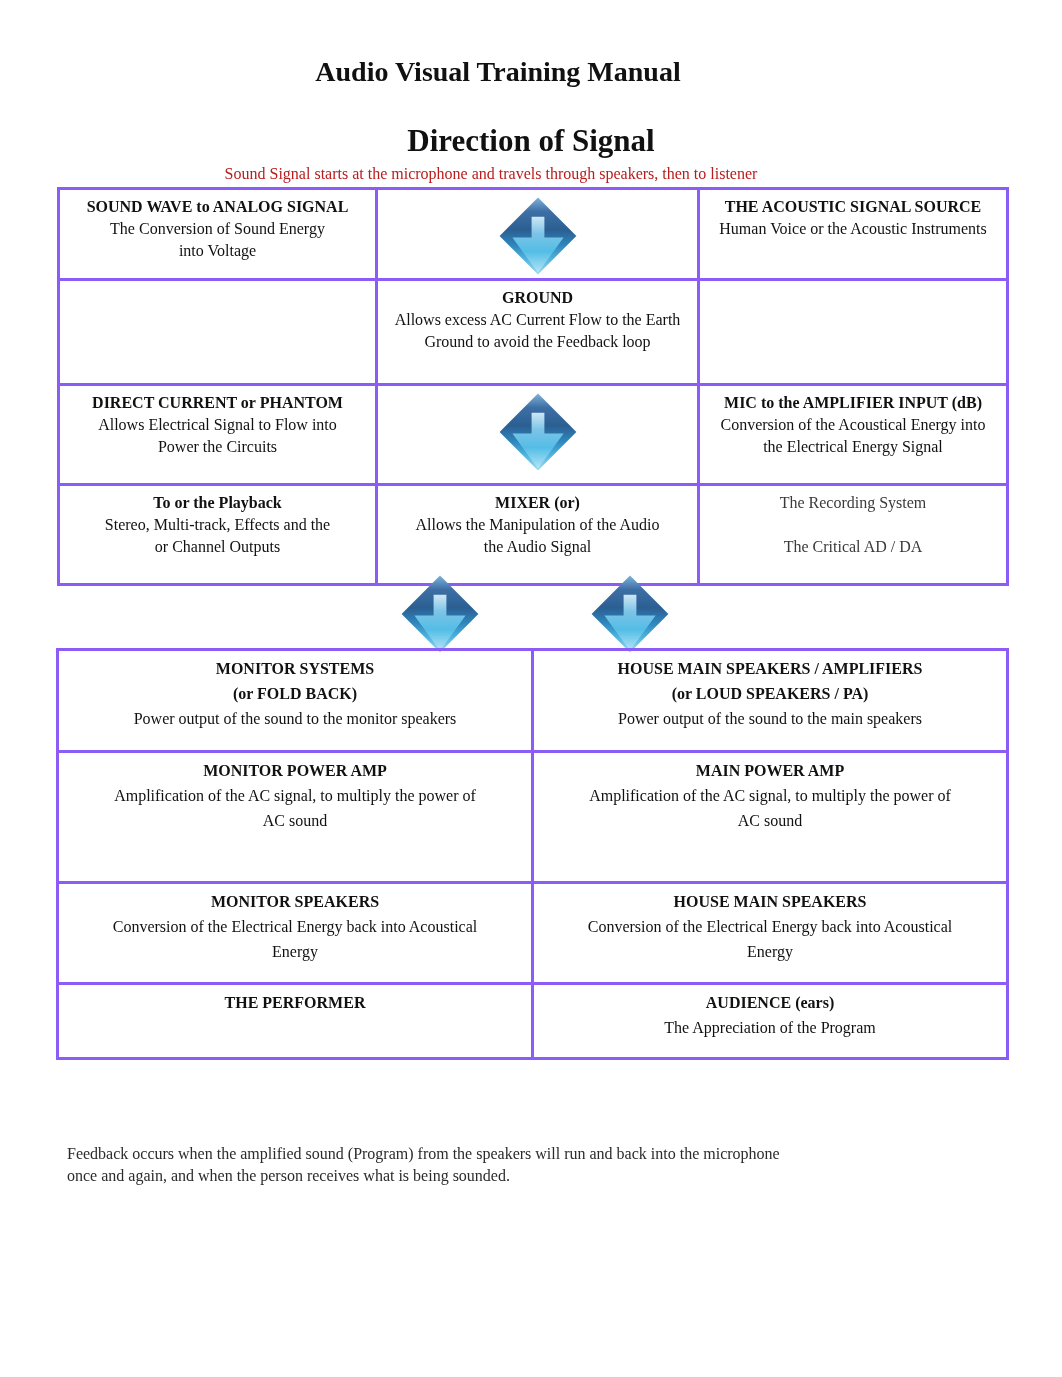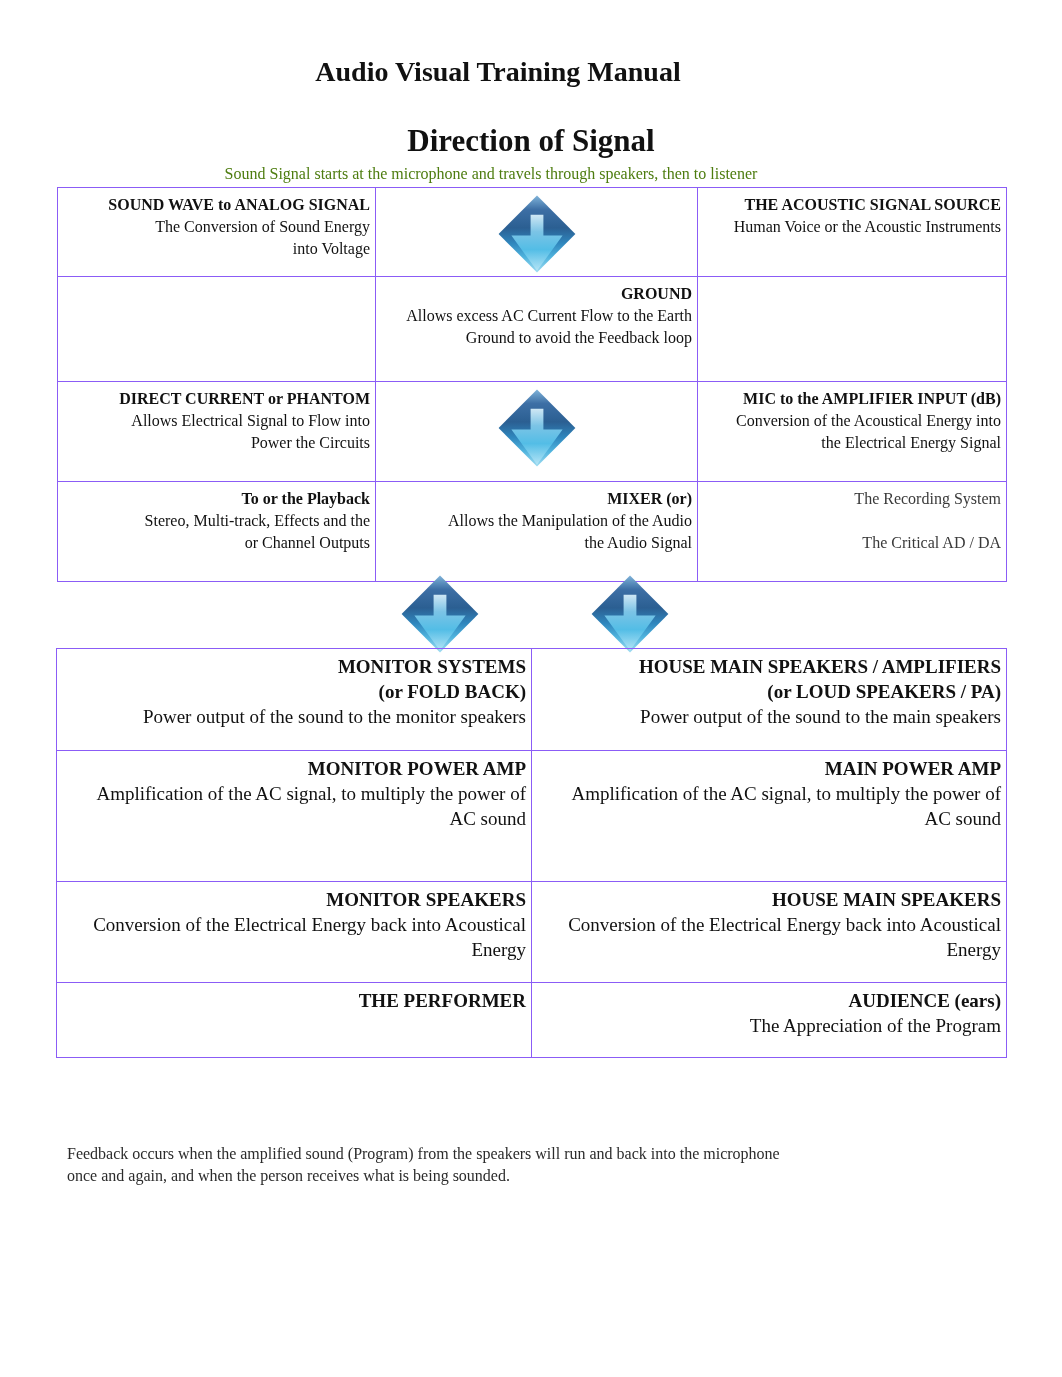--- a/index.html
+++ b/index.html
@@ -13,27 +13,27 @@
     overflow:hidden;
     position:relative;
   }
   .page{position:absolute;left:0;top:0;width:1062px;height:1377px;}
 
   .doc-title{position:absolute;left:0;top:58px;width:996px;text-align:center;
     font-size:28px;font-weight:bold;line-height:1;}
   .sec-title{position:absolute;left:0;top:125px;width:1062px;text-align:center;
     font-size:31px;font-weight:bold;line-height:31px;}
   .sec-sub{position:absolute;left:0;top:166px;width:982px;text-align:center;
-    font-size:16px;color:#4d7c0f;line-height:16px;}
+    font-size:16px;color:#b91c1c;line-height:16px;}
 
   table{border-collapse:collapse;position:absolute;table-layout:fixed;}
-  td{border:1px solid #8b5cf6;vertical-align:top;text-align:right;
+  td{border:3px solid #8b5cf6;vertical-align:top;text-align:center;
      padding:2px 5px;font-size:16px;line-height:24px;}
   #t1 td{font-size:16px;line-height:22px;padding-top:6px;}
-  #t2 td{font-size:19px;line-height:25px;padding-top:5px;}
+  #t2 td{font-size:16px;line-height:25px;padding-top:5px;}
   .hd{font-weight:bold;display:block;}
   .bd{display:block;}
   .light{color:#3a3a3a;font-weight:normal;}
 
   
   #t1{left:57px;top:187px;width:949px;}
   #t1 td.c1{width:318px;}
   #t1 td.c2{width:322px;}
   #t1 td.c3{width:309px;}
   #t1 tr:nth-child(1) td{height:89px;}

